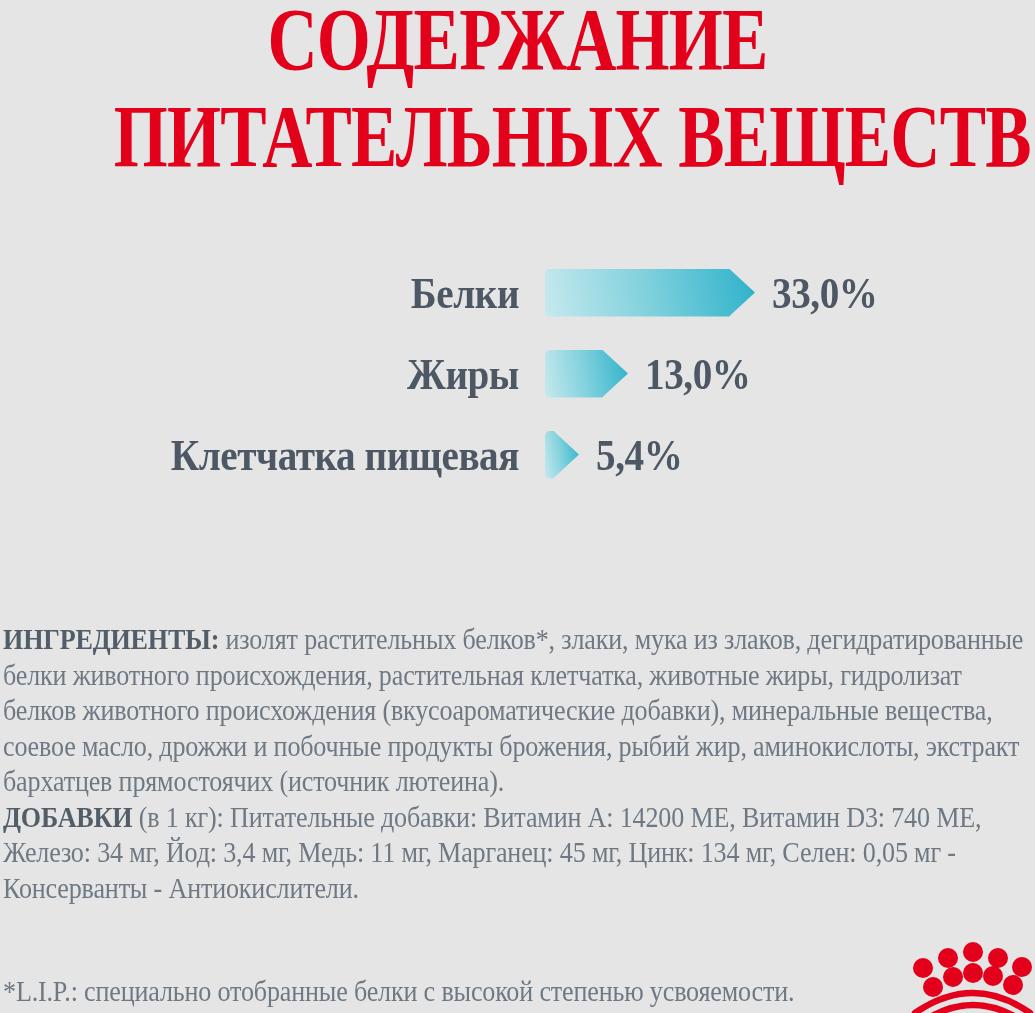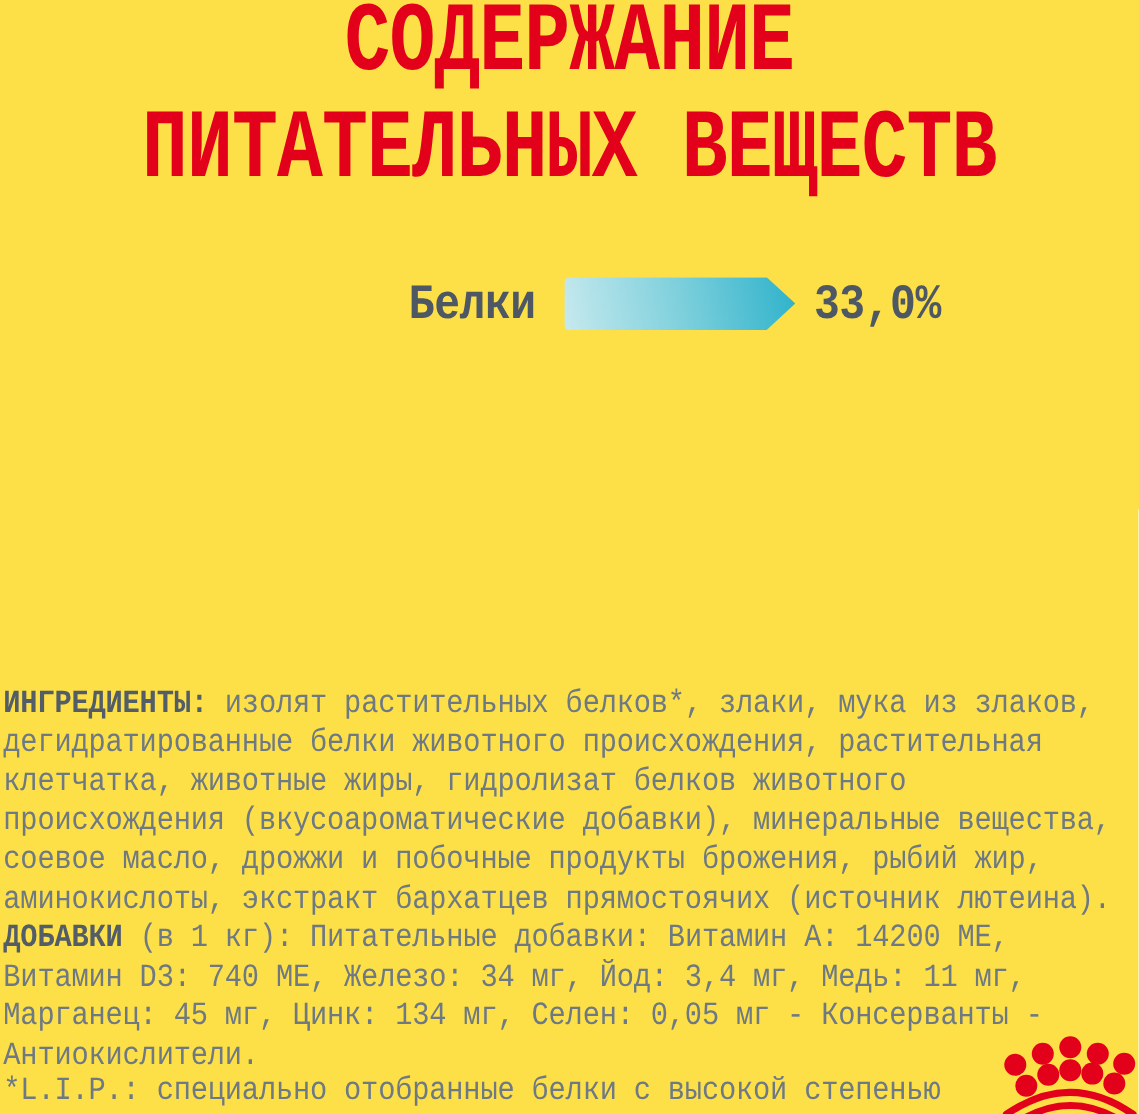--- a/index.html
+++ b/index.html
@@ -1,29 +1,29 @@
 <!DOCTYPE html>
 <html><head>
 <meta charset="utf-8">
 <style>
   html,body{margin:0;padding:0;background:#ffffff;}
   .page{
-    position:relative;width:1035px;height:1013px;background:#fde047;overflow:hidden;
-    font-family:Liberation Mono, monospace;
+    position:relative;width:1035px;height:1013px;background:#e5e5e5;overflow:hidden;
+    font-family:Liberation Serif, serif;
   }
   
   .title{
     position:absolute;top:-9px;left:0;width:1035px;margin:0;
     font-size:89px;line-height:97px;font-weight:bold;text-align:center;
     letter-spacing:-1px;
   }
   .title-line{display:block;transform:scaleX(0.78);transform-origin:50% 50%;white-space:nowrap;}
   
   .chart{position:absolute;top:252px;left:0;width:1035px;}
-  .chart-row{display:flex;align-items:flex-start;height:81px;}
+  .chart-row{display:flex;align-items:center;height:81px;padding-left:32px;}
   .bar-label{
     flex:none;width:487px;text-align:right;
     font-size:45px;font-weight:bold;letter-spacing:-0.5px;white-space:nowrap;
     transform:scaleX(0.87);transform-origin:100% 50%;
   }
   .bar{
     flex:none;height:48px;margin-left:26px;border-radius:5px 0 0 5px;
     clip-path:polygon(0 0, calc(100% - 26px) 0, 100% 50%, calc(100% - 26px) 100%, 0 100%);
   }
   .bar-value{
@@ -55,20 +55,30 @@
     <span class="title-line">СОДЕРЖАНИЕ</span>
     <span class="title-line">ПИТАТЕЛЬНЫХ ВЕЩЕСТВ</span>
   </h1>
 
   <div class="chart" id="chart">
       <div class="chart-row">
         <span class="bar-label" style="color: rgb(77, 88, 100);">Белки</span>
         <span class="bar" style="width: 210px; background: linear-gradient(80deg, rgb(198, 233, 238) 0%, rgb(126, 208, 220) 50%, rgb(46, 178, 203) 100%);"></span>
         <span class="bar-value" style="color: rgb(77, 88, 100);">33,0%</span>
       </div>
+      <div class="chart-row">
+        <span class="bar-label" style="color: rgb(77, 88, 100);">Жиры</span>
+        <span class="bar" style="width: 83px; background: linear-gradient(80deg, rgb(198, 233, 238) 0%, rgb(126, 208, 220) 50%, rgb(46, 178, 203) 100%);"></span>
+        <span class="bar-value" style="color: rgb(77, 88, 100);">13,0%</span>
+      </div>
+      <div class="chart-row">
+        <span class="bar-label" style="color: rgb(77, 88, 100);">Клетчатка пищевая</span>
+        <span class="bar" style="width: 34px; background: linear-gradient(80deg, rgb(198, 233, 238) 0%, rgb(126, 208, 220) 50%, rgb(46, 178, 203) 100%);"></span>
+        <span class="bar-value" style="color: rgb(77, 88, 100);">5,4%</span>
+      </div>
     </div>
 
   <div class="text-col" style="color: rgb(110, 121, 132);">
     <p><strong style="color: rgb(82, 93, 104);">ИНГРЕДИЕНТЫ:</strong> <span>изолят растительных белков*, злаки, мука из злаков, дегидратированные белки животного происхождения, растительная клетчатка, животные жиры, гидролизат белков животного происхождения (вкусоароматические добавки), минеральные вещества, соевое масло, дрожжи и побочные продукты брожения, рыбий жир, аминокислоты, экстракт бархатцев прямостоячих (источник лютеина).</span></p>
     <p><strong style="color: rgb(82, 93, 104);">ДОБАВКИ</strong> <span>(в 1 кг): Питательные добавки: Витамин A: 14200 МЕ, Витамин D3: 740 МЕ, Железо: 34 мг, Йод: 3,4 мг, Медь: 11 мг, Марганец: 45 мг, Цинк: 134 мг, Селен: 0,05 мг - Консерванты - Антиокислители.</span></p>
   </div>
 
   <p class="footnote" style="color: rgb(110, 121, 132);">*L.I.P.: специально отобранные белки с высокой степенью усвояемости.</p>
 
   <svg class="crown" viewBox="0 0 150 90" aria-hidden="true" style="color: rgb(226, 0, 26);">

